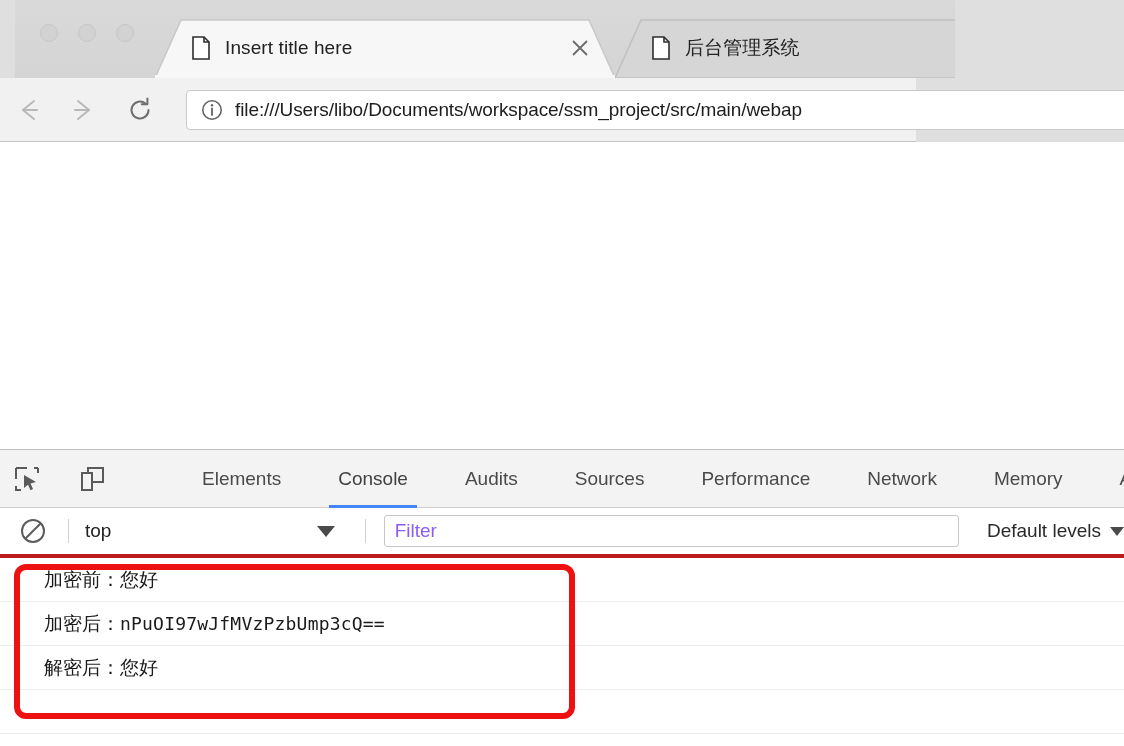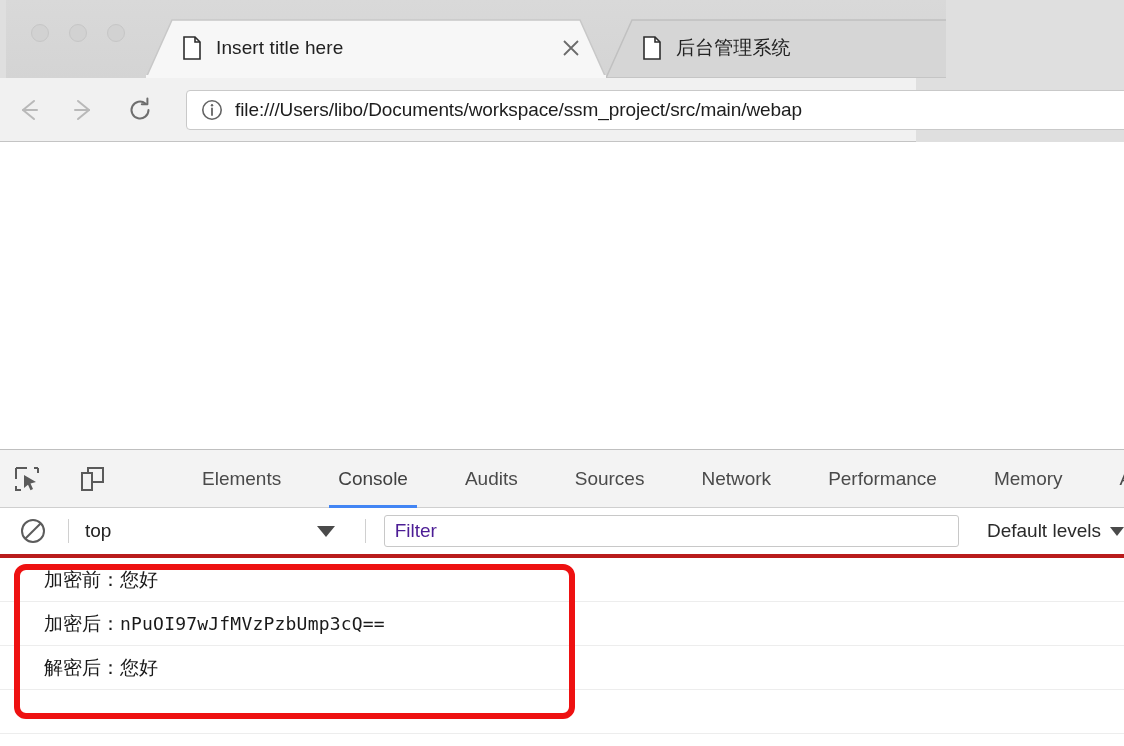--- a/index.html
+++ b/index.html
@@ -26,21 +26,21 @@
   .browser-chrome {
     position: absolute;
     left: 0; top: 0;
     width: 1124px;
     height: 142px;
     background: #dfdfdf;
     box-sizing: border-box;
   }
   .tabstrip {
     position: absolute;
-    left: 6px; top: 0;
+    left: 15px; top: 0;
     width: 940px;
     height: 78px;
     background: linear-gradient(to bottom, #d9d9d9 0%, #d4d4d4 100%);
     overflow: hidden;
   }
   .traffic-lights {
     position: absolute;
     left: 25px;
     top: 24px;
     display: flex;
@@ -272,21 +272,21 @@
     margin-right: 10px;
   }
   .filter-input {
     width: 576px;
     height: 32px;
     border: 1px solid #c8c8c8;
     border-radius: 3px;
     background: #ffffff;
     box-sizing: border-box;
     font-size: 19px;
-    color: #4c1d95;
+    color: #8b5cf6;
     padding: 0 10px;
     font-family: "Liberation Sans", sans-serif;
     display: flex;
     align-items: center;
     margin-left: 2px;
   }
   .levels-select {
     display: flex;
     align-items: center;
     font-size: 19px;
@@ -475,24 +475,24 @@
       <div class="dt-tab active">
           <span>Console</span>
         </div>
       <div class="dt-tab">
           <span>Audits</span>
         </div>
       <div class="dt-tab">
           <span>Sources</span>
         </div>
       <div class="dt-tab">
+          <span>Performance</span>
+        </div>
+      <div class="dt-tab">
           <span>Network</span>
-        </div>
-      <div class="dt-tab">
-          <span>Performance</span>
         </div>
       <div class="dt-tab">
           <span>Memory</span>
         </div>
       <div class="dt-tab">
           <span>Ap</span>
         </div>
     </div>
 
     <div class="dt-toolbar">

